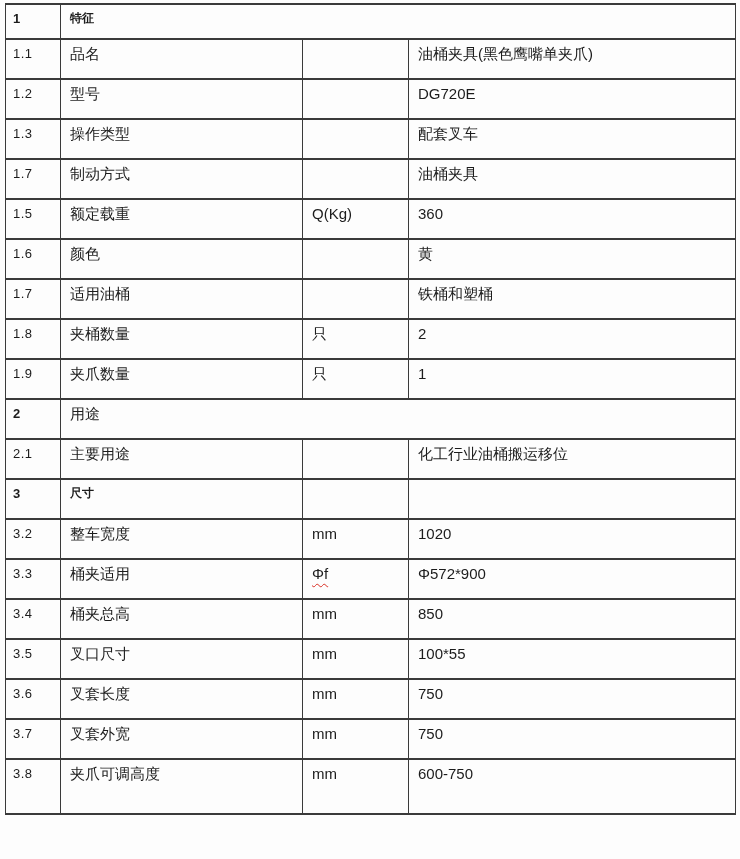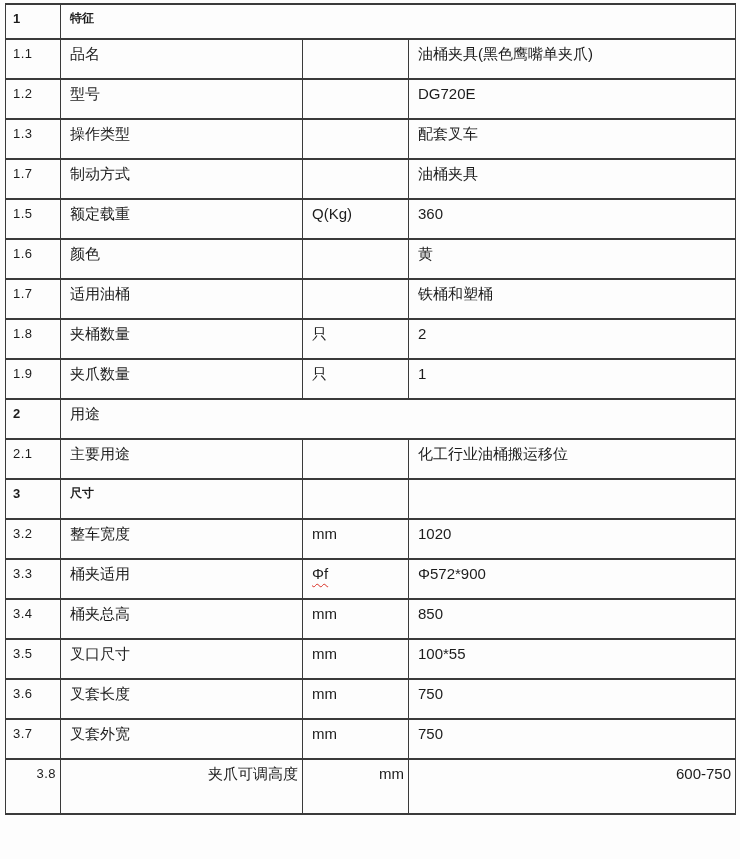--- a/index.html
+++ b/index.html
@@ -36,21 +36,21 @@
     overflow: hidden;
     white-space: nowrap;
   }
   td.c-num {
     padding-left: 7px;
     font-size: 13px;
     letter-spacing: 0.5px;
   }
   tr.r-h1 td  { height: 29px; }
   tr.r-std td { height: 34px; }
-  tr.r-last td{ height: 49px; text-align: right; }
+  tr.r-last td{ height: 49px; }
   .b { font-weight: bold; }
   td.c-head { font-size: 12px; }
   .sq {
     text-decoration-line: underline;
     text-decoration-style: wavy;
     text-decoration-color: #d93025;
     text-decoration-thickness: 1px;
     text-underline-offset: 4px;
   }
 </style>

